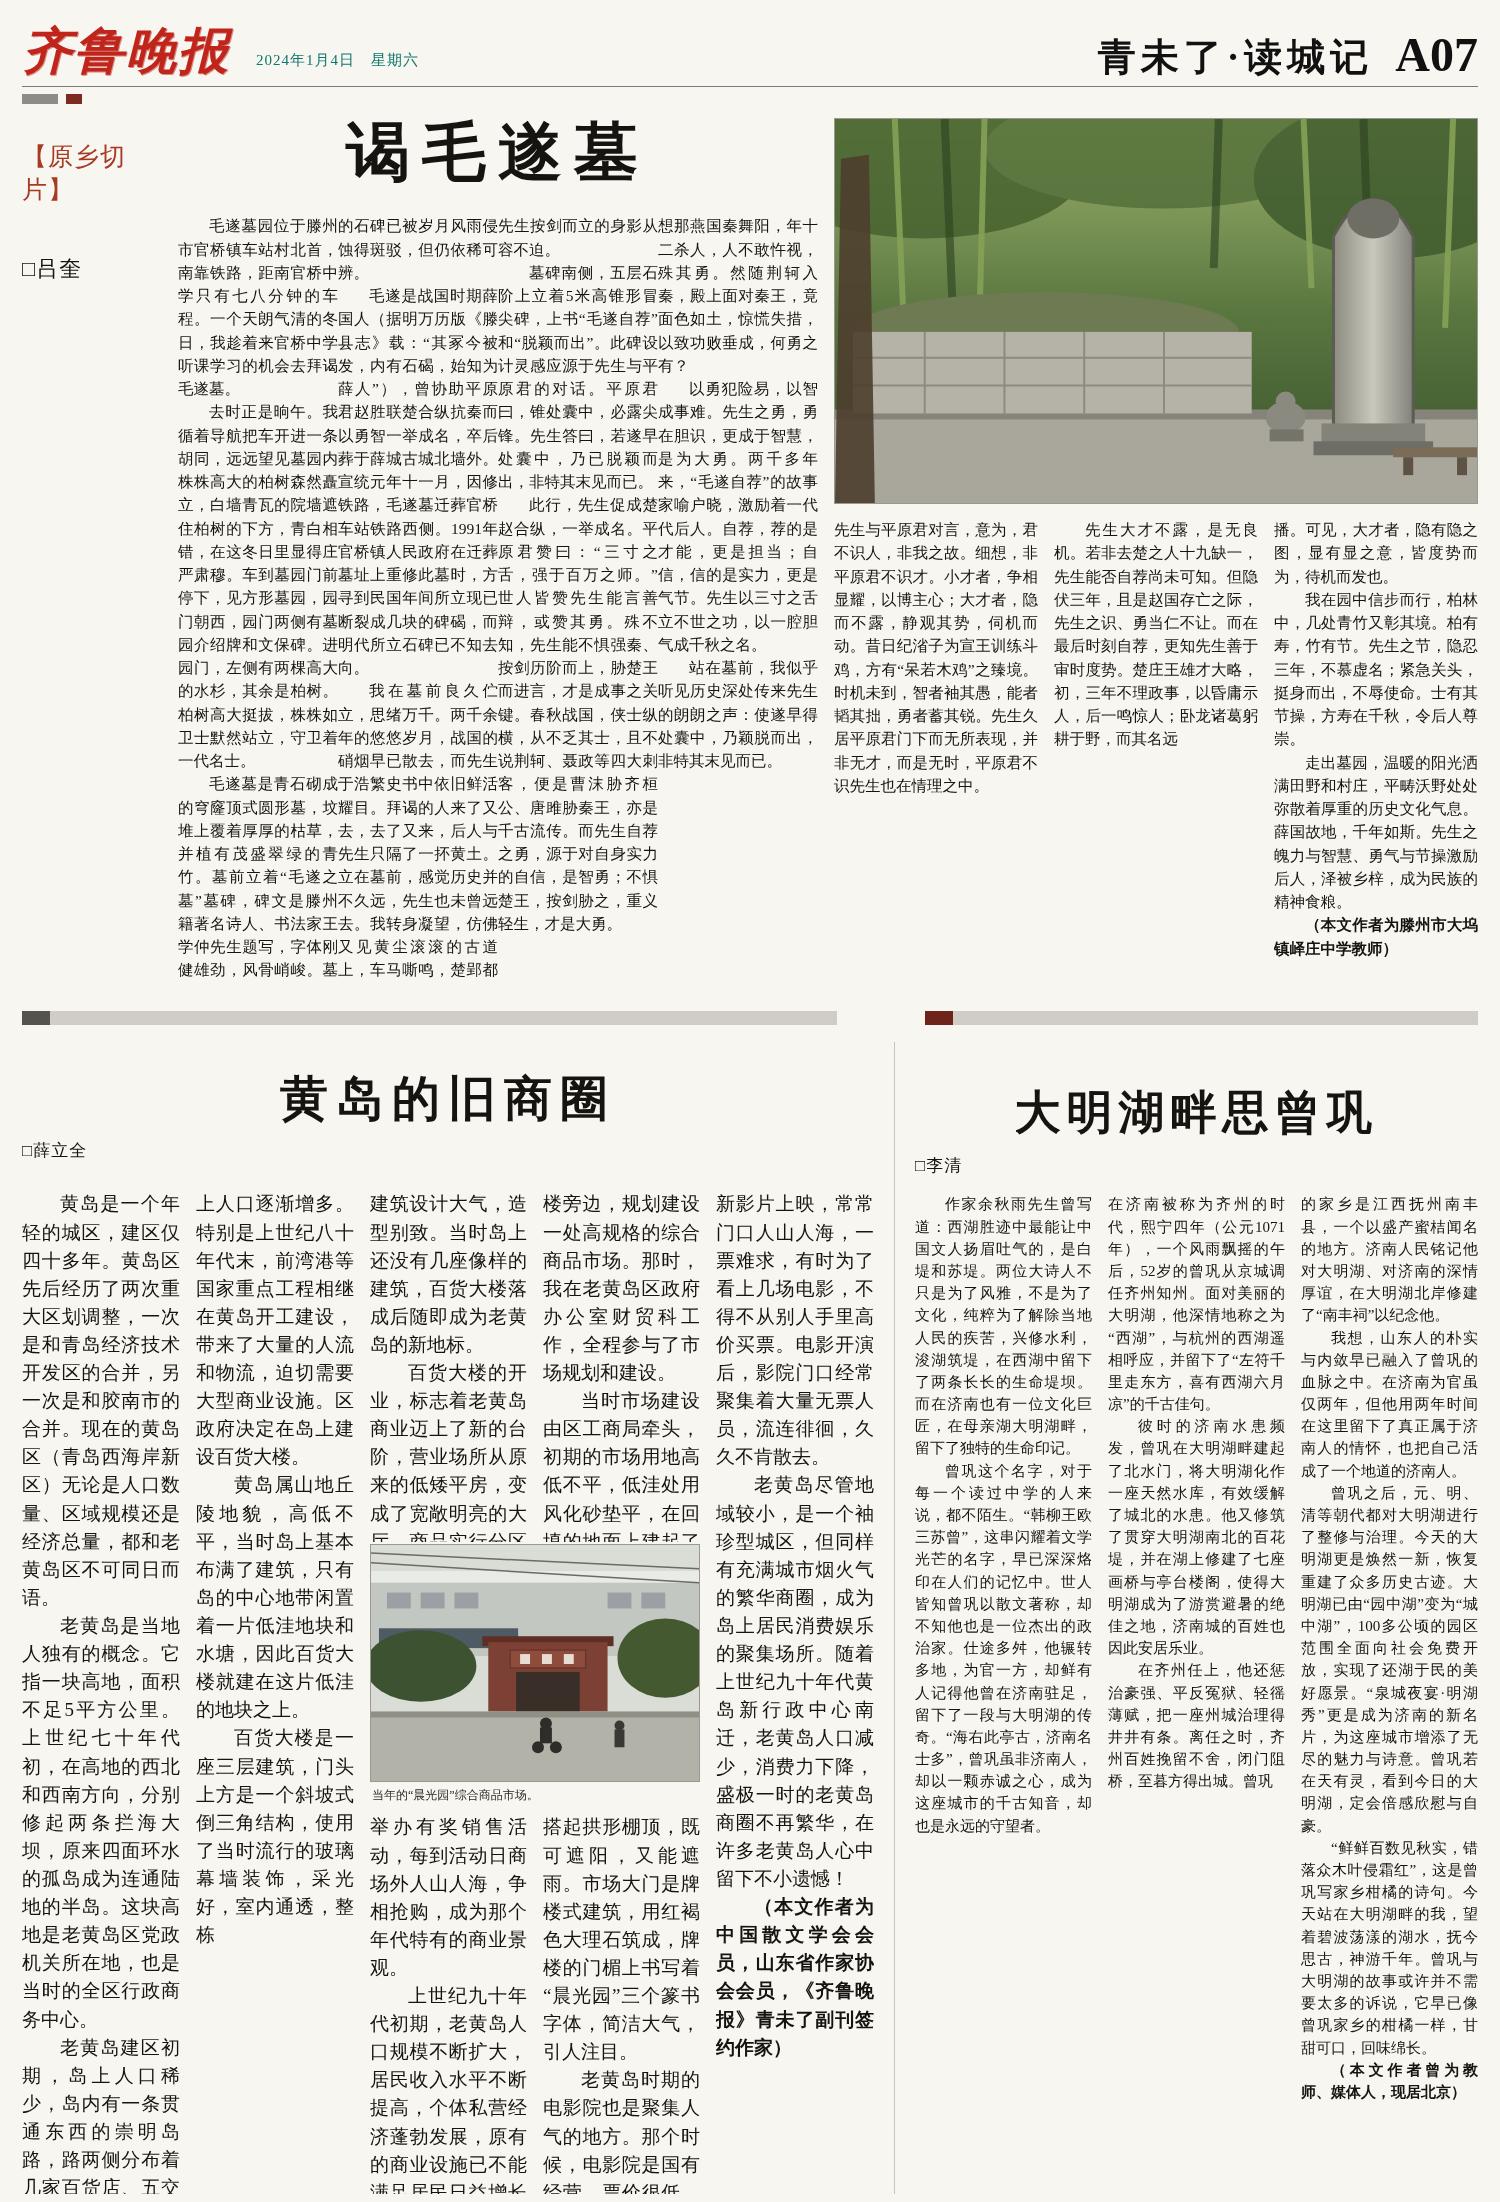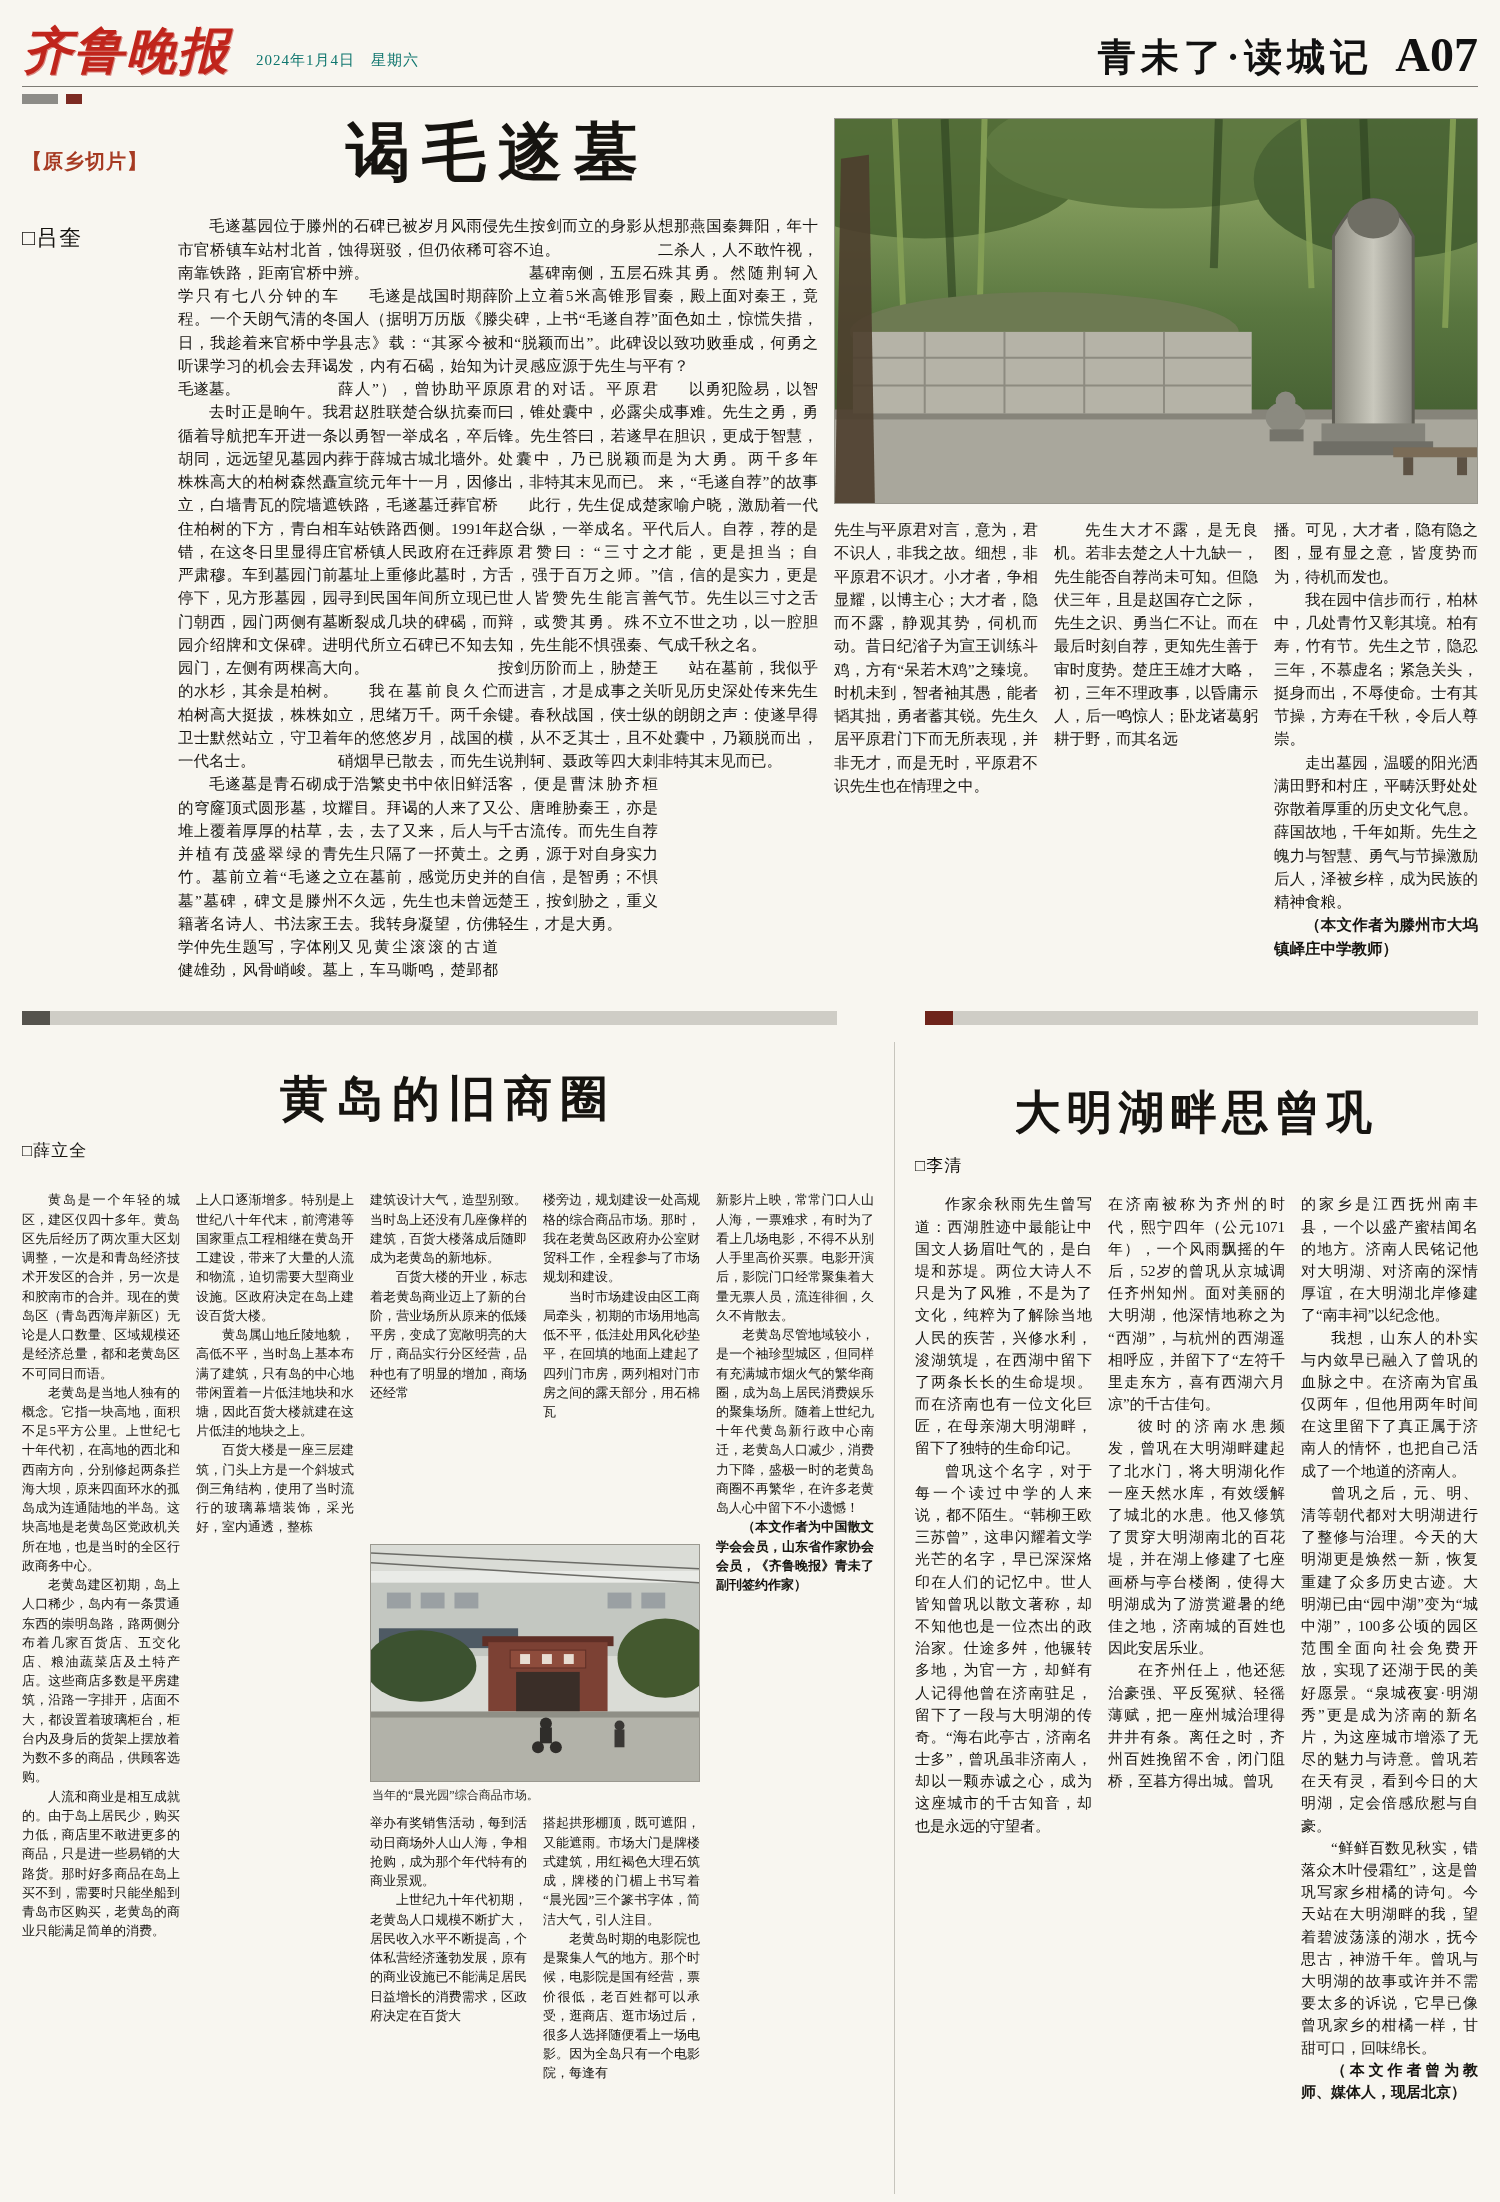--- a/index.html
+++ b/index.html
@@ -22,21 +22,21 @@
   .mark-red{width:16px;background:#7c2a22}
 
   
   .col{font-size:15.5px;line-height:1.5;text-align:justify;overflow:hidden}
   .col p{text-indent:2em;margin:0}
   .cont p:first-child{text-indent:0}
   .credit-col p:last-child{font-weight:bold}
 
   
   .article1{display:grid;grid-template-columns:140px 640px 1fr;column-gap:16px;padding:12px 0 20px 0}
-  .kicker{color:#a63a22;font-weight:bold;font-size:20px;letter-spacing:1px;margin-top:30px}
+  .kicker{color:#a63a22;font-weight:normal;font-size:25px;letter-spacing:1px;margin-top:22px}
   .byline{font-size:22px;margin-top:48px;letter-spacing:1px}
   .a1-title{font-size:64px;font-weight:900;letter-spacing:12px;text-align:center;margin:0 0 26px 0;line-height:1.1}
   .a1-cols{display:flex;height:766px}
   .a1-cols .col{flex:1}
   .a1-right .photo{height:386px;background:#333;border:1px solid #9a988f}
   .a1-right .photo svg{display:block;width:100%;height:100%}
   .a1-rcols{display:flex;gap:16px;height:462px;margin-top:14px}
   .a1-rcols .col{flex:1}
 
   
@@ -50,21 +50,21 @@
   .bar-right .cap{background:#6e241b}
 
   
   .bottom{display:flex;gap:20px;padding:4px 0 12px 0}
   .v-divider{width:1px;background:#c7c5bd}
   .article2{flex:0 0 852px}
   .a2-title{font-size:48px;font-weight:700;letter-spacing:8px;text-align:center;margin:25px 0 8px 0}
   .a2-byline{font-size:17px;margin:4px 0 28px 0;letter-spacing:1px}
   .a2-body{display:flex;gap:16px;height:1004px}
   .a2-body>.col{flex:1}
-  .a2-body .col{font-size:13px;line-height:1.48}
+  .a2-body .col{font-size:19px;line-height:1.48}
   .a2-mid{flex:0 0 330px;display:flex;flex-direction:column}
   .a2-mid .row{display:flex;gap:16px}
   .a2-mid .row .col{flex:1}
   .row-top{height:352px}
   .row-bottom{flex:1;overflow:hidden}
   .market-photo{height:238px;background:#666;border:1px solid #9a988f;margin-top:2px}
   .market-photo svg{display:block;width:100%;height:100%}
   .photo-caption{font-size:12px;color:#2b2a26;padding:5px 2px 9px 2px}
 
   .article3{flex:1}

